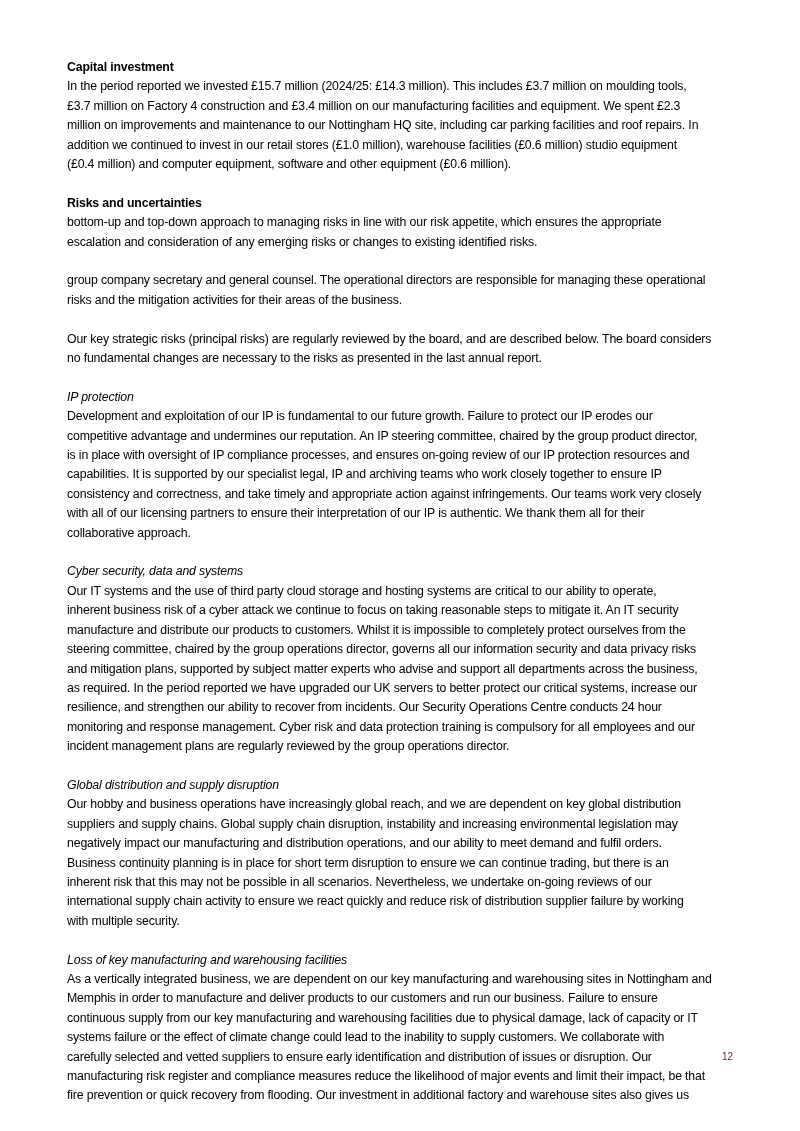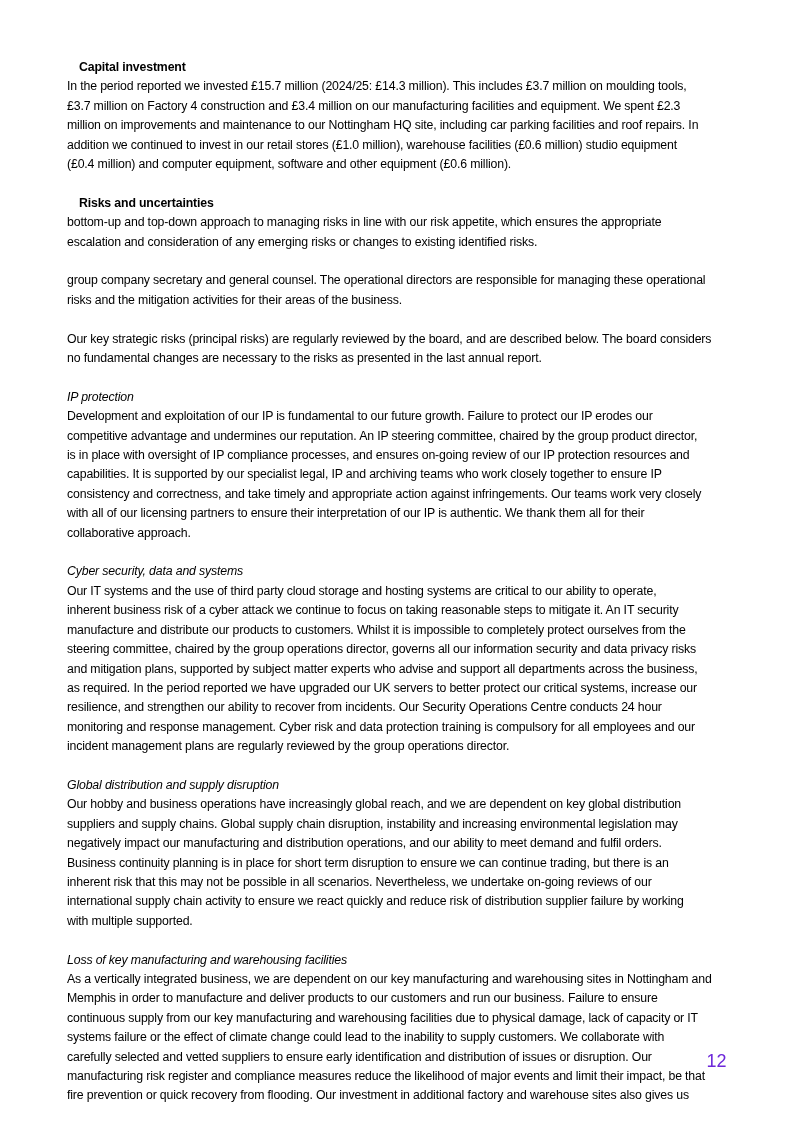--- a/index.html
+++ b/index.html
@@ -3,27 +3,27 @@
 <meta charset="utf-8">
 <style>
   html, body { margin: 0; padding: 0; background: #ffffff; }
   body { width: 800px; height: 1131px; position: relative; overflow: hidden; }
   .page {
     position: absolute; left: 67px; top: 58px; width: 680px;
     font-family: "Liberation Sans", sans-serif;
     font-size: 12.3px; line-height: 19.4px; color: #000000;
     letter-spacing: -0.15px;
   }
-  .heading { font-weight: bold; margin-left: 12px; }
+  .heading { font-weight: bold; }
   .subheading { font-style: italic; }
   .line { white-space: nowrap; display: block; }
   .gap { height: 19.4px; }
   .page-number {
-    position: absolute; left: 700px; top: 1051px; width: 33px; text-align: center;
-    font-family: "Liberation Sans", sans-serif; font-size: 18px; color: #6d28d9;
+    position: absolute; left: 700px; top: 1051px; width: 33px; text-align: right;
+    font-family: "Liberation Sans", sans-serif; font-size: 10px; color: #7f1d1d;
   }
 </style>
 </head>
 <body>
 
 <div class="page">
 
   <div>
     <span class="line heading">Capital investment</span>
     <span class="line">In the period reported we invested £15.7 million (2024/25: £14.3 million). This includes £3.7 million on moulding tools,</span>
@@ -74,21 +74,21 @@
   <div class="gap"></div>
 
   <div>
     <span class="line subheading">Global distribution and supply disruption</span>
     <span class="line">Our hobby and business operations have increasingly global reach, and we are dependent on key global distribution</span>
     <span class="line">suppliers and supply chains. Global supply chain disruption, instability and increasing environmental legislation may</span>
     <span class="line">negatively impact our manufacturing and distribution operations, and our ability to meet demand and fulfil orders.</span>
     <span class="line">Business continuity planning is in place for short term disruption to ensure we can continue trading, but there is an</span>
     <span class="line">inherent risk that this may not be possible in all scenarios. Nevertheless, we undertake on-going reviews of our</span>
     <span class="line">international supply chain activity to ensure we react quickly and reduce risk of distribution supplier failure by working</span>
-    <span class="line">with multiple supported.</span>
+    <span class="line">with multiple security.</span>
   </div>
   <div class="gap"></div>
 
   <div>
     <span class="line subheading">Loss of key manufacturing and warehousing facilities</span>
     <span class="line">As a vertically integrated business, we are dependent on our key manufacturing and warehousing sites in Nottingham and</span>
     <span class="line">Memphis in order to manufacture and deliver products to our customers and run our business. Failure to ensure</span>
     <span class="line">continuous supply from our key manufacturing and warehousing facilities due to physical damage, lack of capacity or IT</span>
     <span class="line">systems failure or the effect of climate change could lead to the inability to supply customers. We collaborate with</span>
     <span class="line">carefully selected and vetted suppliers to ensure early identification and distribution of issues or disruption. Our</span>

